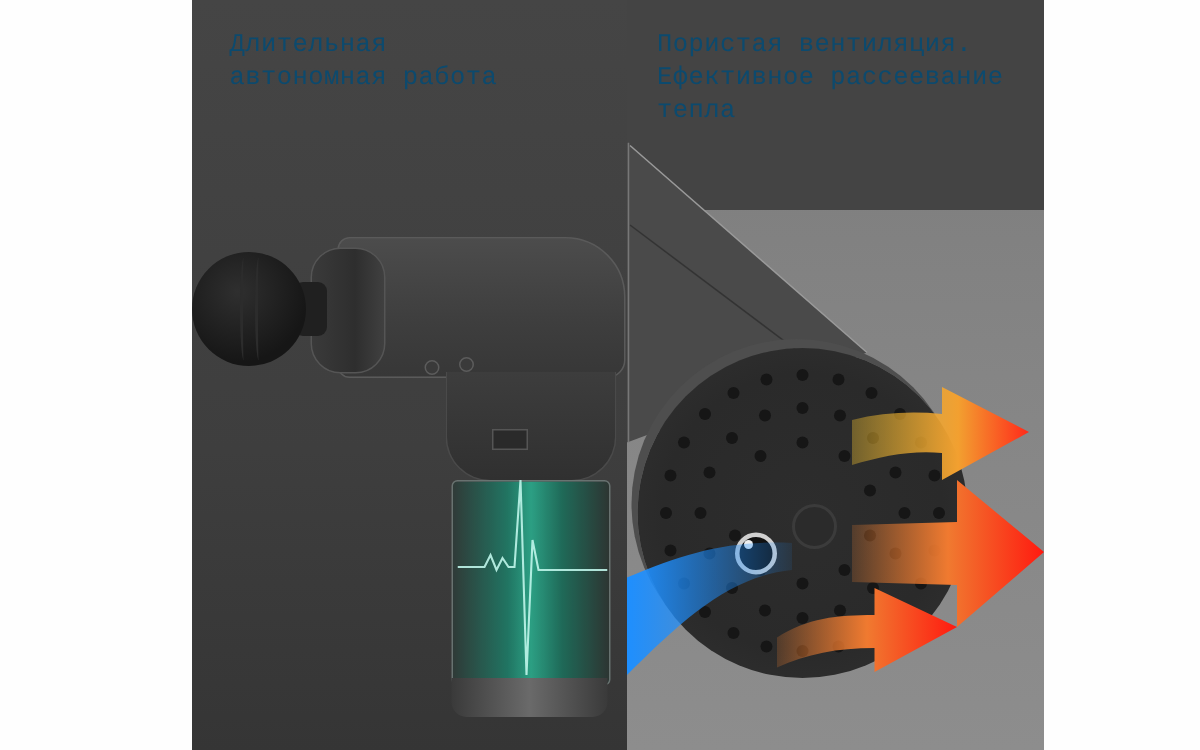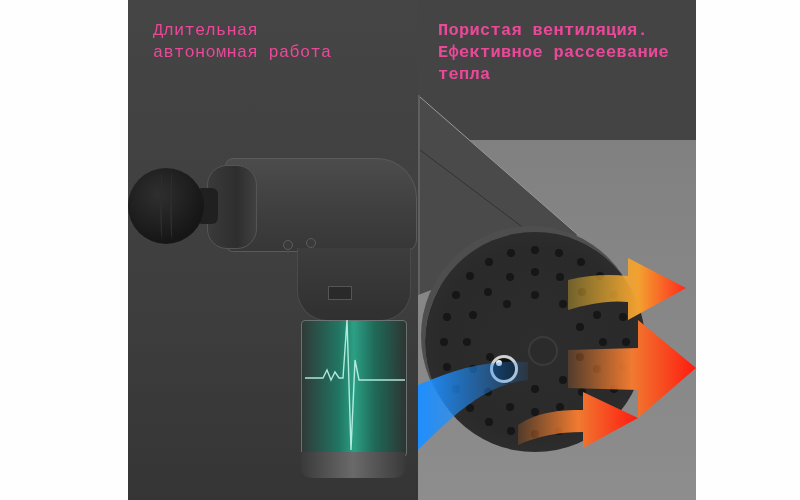--- a/index.html
+++ b/index.html
@@ -21,28 +21,28 @@
     position: absolute; left: 418px; top: 0; width: 278px; height: 500px;
     background: linear-gradient(180deg, #7a7a7a 0%, #858585 50%, #8d8d8d 100%);
     overflow: hidden;
   }
   .panel-right-top {
     position: absolute; left: 0; top: 0; width: 278px; height: 140px;
     background: #444444;
   }
   .caption {
     position: absolute;
-    color: #ec4899;
+    color: #0c4a6e;
     font-size: 17px;
     line-height: 22px;
     letter-spacing: 0.3px;
     white-space: pre;
   }
   .caption-left { left: 153px; top: 20px; }
-  .caption-right { left: 438px; top: 20px; font-weight: bold; }
+  .caption-right { left: 438px; top: 20px; }
 
   
   .gun-body {
     position: absolute; left: 225px; top: 158px; width: 190px; height: 92px;
     background: linear-gradient(180deg, #4c4c4c 0%, #3e3e3e 60%, #373737 100%);
     border-radius: 8px 40px 12px 8px;
     border: 1px solid #5a5a5a;
   }
   .gun-collar {
     position: absolute; left: 207px; top: 165px; width: 48px; height: 82px;

